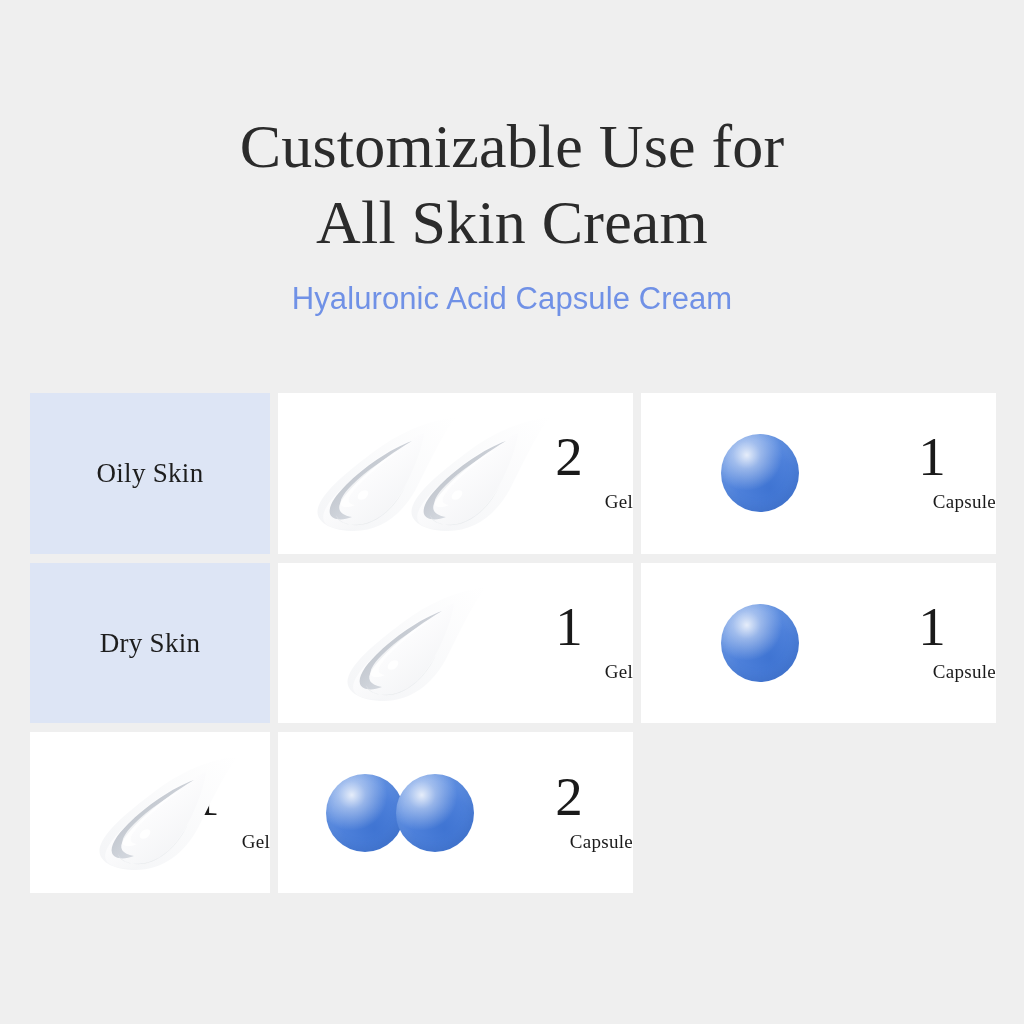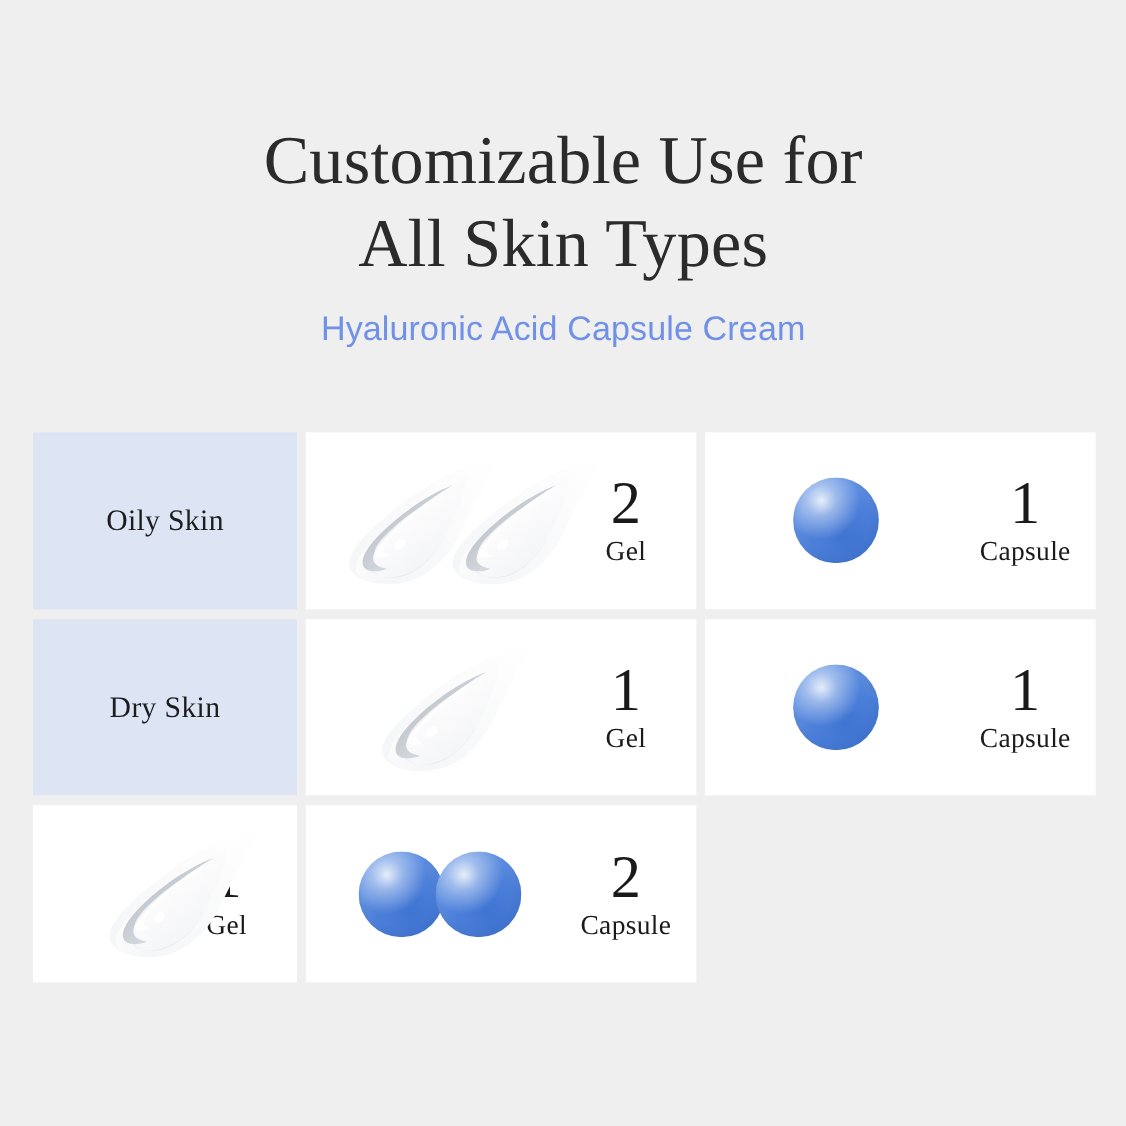--- a/index.html
+++ b/index.html
@@ -117,35 +117,36 @@
     color:#1a1a1a;
   }
   .amount .num {
     display:block;
     font-size:55px;
     line-height:58px;
     font-weight:400;
   }
   .amount .unit {
     display:block;
-    font-size:25px;
+    font-size:19px;
     line-height:32px;
     font-weight:400;
     letter-spacing:0.3px;
+    text-align:right;
   }
 </style>
 </head>
 <body>
 
 <div id="page">
 
   <div class="header">
     <h1 class="title">
       <span class="ln">Customizable Use for</span>
-      <span class="ln">All Skin Types</span>
+      <span class="ln">All Skin Cream</span>
     </h1>
     <div class="subtitle">Hyaluronic Acid Capsule Cream</div>
   </div>
 
   <div class="table">
 
     <div class="cell cell-label">
       <span class="lbl">Oily Skin</span>
     </div>
 

